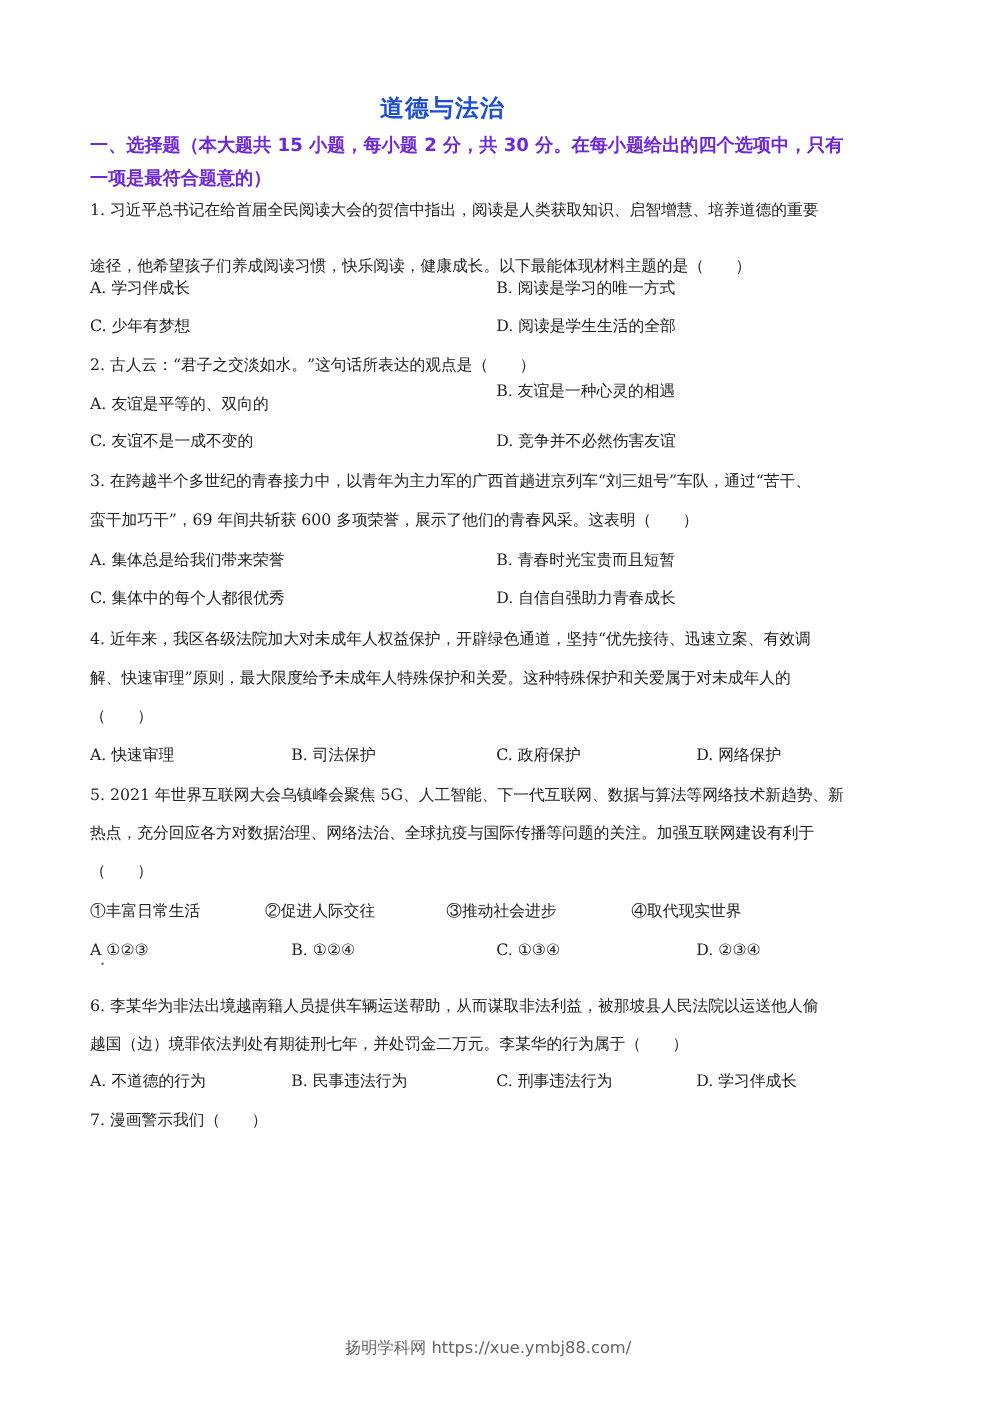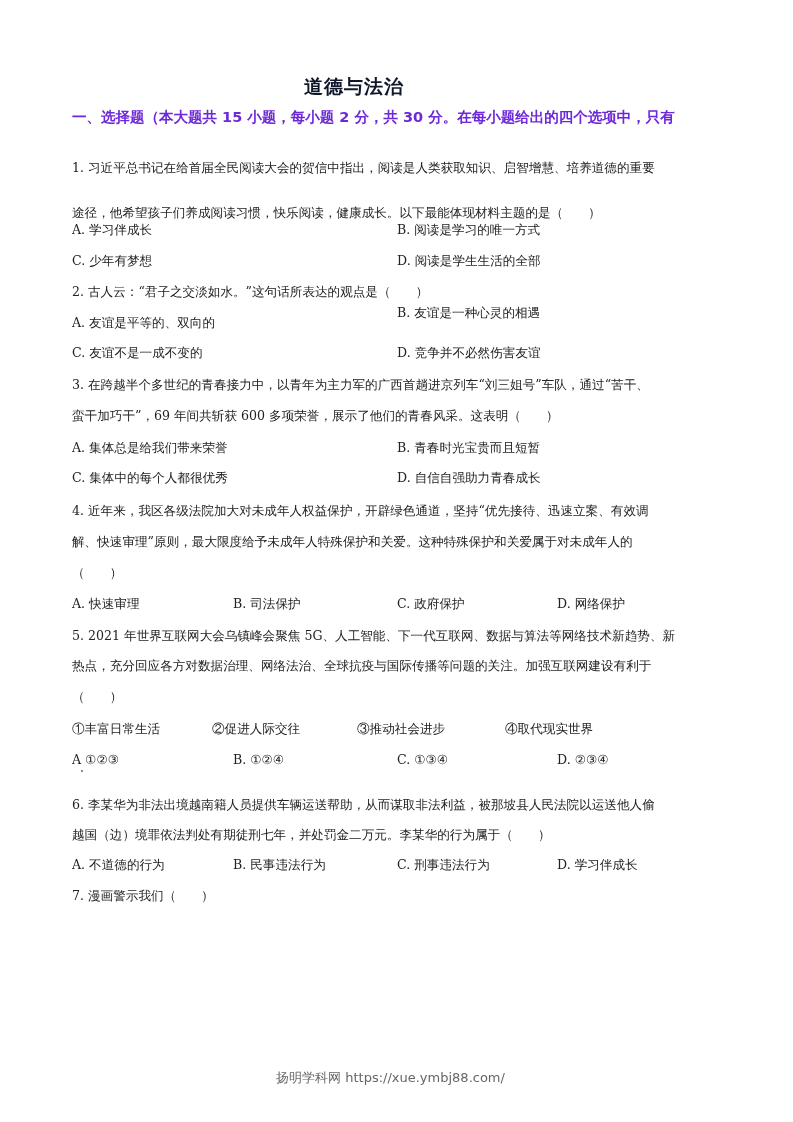--- a/index.html
+++ b/index.html
@@ -5,21 +5,21 @@
     html, body { margin: 0; padding: 0; background: #ffffff; }
     body {
       width: 793px; height: 1122px; position: relative; overflow: hidden;
       font-family: "DejaVu Serif", "Liberation Serif", serif;
       color: #1a1a1a;
     }
     .page { position: absolute; left: 0; top: 0; width: 793px; height: 1122px; }
     .title {
       position: absolute; left: 0; width: 708px; top: 74px; text-align: center;
       font-family: Liberation Mono, monospace;
-      font-weight: bold; font-size: 19px; letter-spacing: 1px; color: #0f172a;
+      font-weight: bold; font-size: 19px; letter-spacing: 1px; color: #1d4ed8;
     }
     .section-head {
       position: absolute; left: 72px; top: 104px; width: 660px;
       font-family: "DejaVu Sans", "Liberation Sans", sans-serif;
       font-weight: bold; font-size: 14.5px; line-height: 26px; color: #6d28d9;
     }
     .line {
       position: absolute; left: 72px; font-size: 12.6px; white-space: nowrap;
       line-height: 18px; color: #222;
     }
@@ -36,20 +36,21 @@
   </style>
 </head>
 <body>
 
 <div class="page">
 
   <div class="title">道德与法治</div>
 
   <div class="section-head">
     <div>一、选择题（本大题共 15 小题，每小题 2 分，共 30 分。在每小题给出的四个选项中，只有</div>
+    <div>一项是最符合题意的）</div>
   </div>
 
   <div>
     <div class="line" style="top:159px">1. 习近平总书记在给首届全民阅读大会的贺信中指出，阅读是人类获取知识、启智增慧、培养道德的重要</div>
     <div class="line" style="top:204px">途径，他希望孩子们养成阅读习惯，快乐阅读，健康成长。以下最能体现材料主题的是（　　）</div>
     <div class="opt c1" style="top:221px">A. 学习伴成长</div>
     <div class="opt c2" style="top:221px">B. 阅读是学习的唯一方式</div>
     <div class="opt c1" style="top:252px">C. 少年有梦想</div>
     <div class="opt c2" style="top:252px">D. 阅读是学生生活的全部</div>
   </div>

